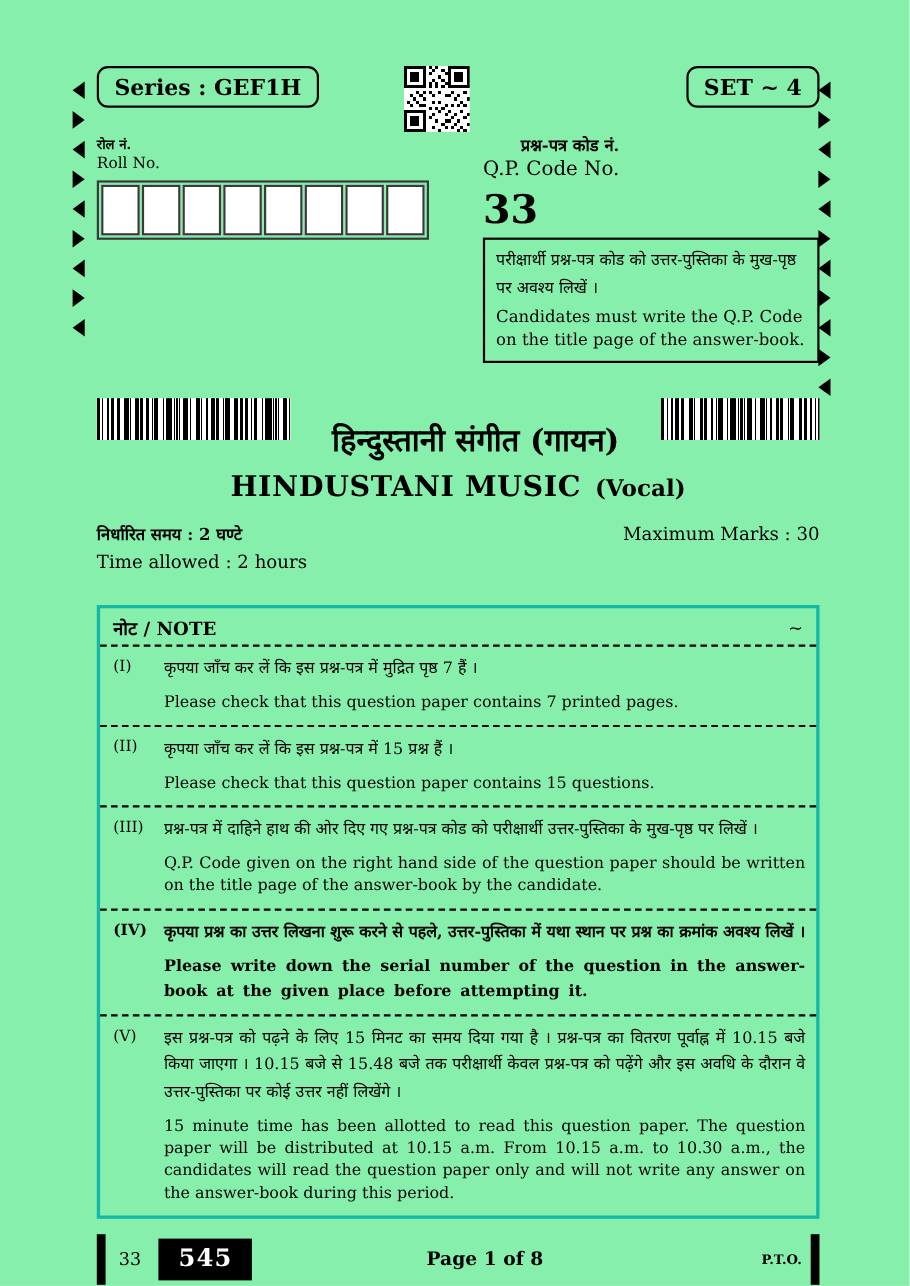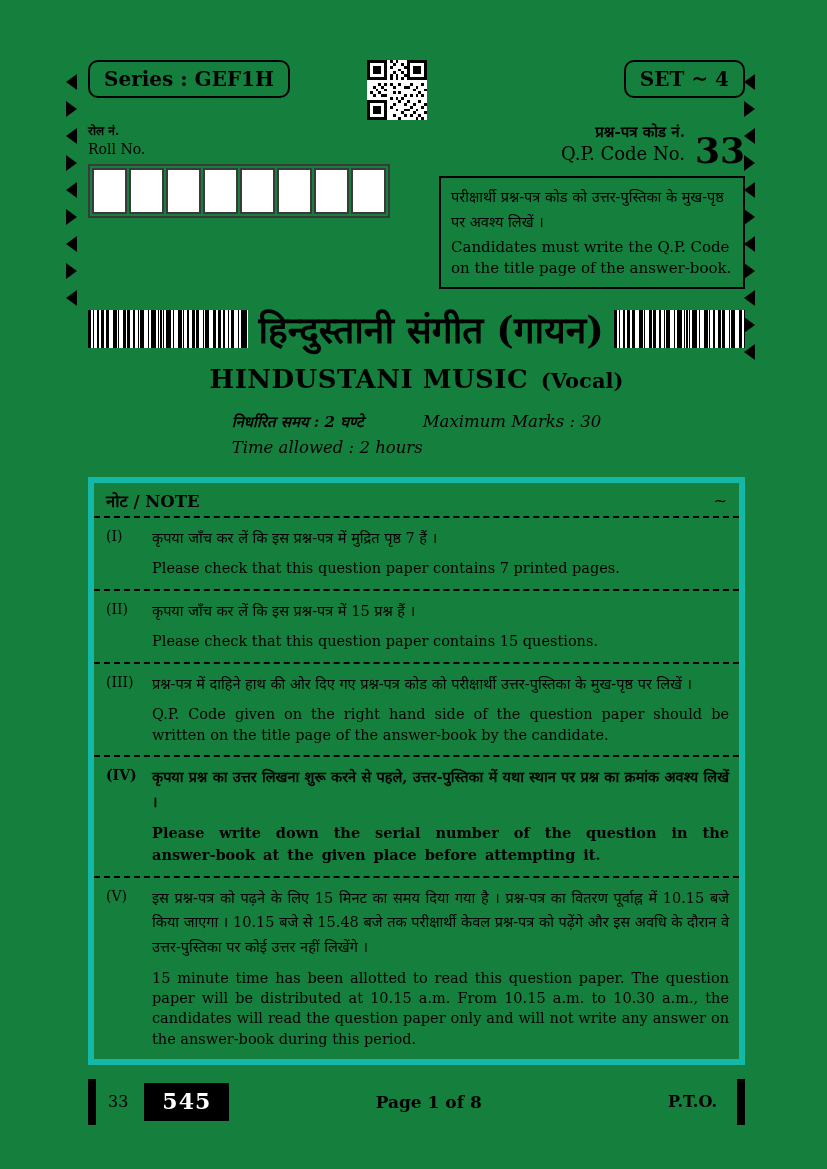--- a/index.html
+++ b/index.html
@@ -1,19 +1,19 @@
 <!DOCTYPE html>
 <html><head>
 <meta charset="utf-8">
 <style>
   * { box-sizing: border-box; margin: 0; padding: 0; }
   html,body { background:#ffffff; }
   .page {
     width: 827px; height: 1169px; margin: 0 auto; position: relative;
-    background: #15803d; color: #000;
+    background: #86efac; color: #000;
     font-family: "DejaVu Serif", "Liberation Serif", serif;
     overflow: hidden;
   }
   .content { padding: 60px 82px 0 88px; }
 
   
   .bind-col { position: absolute; top: 74px; display: flex; flex-direction: column; gap: 11px; }
   .bind-left { left: 66px; }
   .bind-right { right: 72px; }
   .tri { width: 0; height: 0; border-top: 8px solid transparent; border-bottom: 8px solid transparent; }
@@ -26,68 +26,68 @@
   .qr { width: 60px; height: 60px; margin-right: 120px; }
 
   .row2 { display: flex; justify-content: space-between; margin-top: 2px; }
   .roll-area { width: 330px; }
   .lbl-hi { font-size: 12px; font-weight: bold; line-height: 1.5; }
   .lbl-en { font-size: 14px; line-height: 1.35; }
   .roll-boxes { display: flex; border: 2px solid #3a3a3a; width: fit-content; margin-top: 5px; padding: 1px; }
   .roll-cell { width: 35px; height: 46px; border: 2px solid #3a3a3a; margin: 1px; background: #fff; }
 
   .qp-area { width: 306px; }
-  .qp-labels { display: flex; justify-content: flex-end; align-items: flex-end; gap: 10px; }
+  .qp-labels { display: flex; justify-content: flex-end; align-items: flex-start; gap: 10px; flex-direction: column; }
   .qp-label-stack { text-align: right; }
   .qp-hi { font-size: 15px; font-weight: bold; line-height: 1.4; }
   .qp-en { font-size: 18px; line-height: 1.25; }
   .qp-num { font-size: 36px; font-weight: bold; line-height: 0.85; }
   .qp-note-box { border: 2px solid #000; margin-top: 10px; padding: 7px 10px 8px; }
   .qp-note-hi { font-size: 14.5px; line-height: 1.75; }
   .qp-note-en { font-size: 15px; line-height: 1.4; margin-top: 2px; }
 
   
   .title-row { display: flex; justify-content: space-between; align-items: center; margin-top: 14px; }
   .barcode { height: 38px; background-color: #fff; background-image:
       repeating-linear-gradient(90deg, #000 0 2px, transparent 2px 9px),
       repeating-linear-gradient(90deg, #000 0 1px, transparent 1px 5px),
       repeating-linear-gradient(90deg, #000 0 3px, transparent 3px 13px); }
   .bc-left { width: 176px; }
   .bc-right { width: 144px; }
-  .title-hi { font-size: 37px; font-weight: bold; padding: 0 10px; white-space: nowrap; }
+  .title-hi { font-size: 28px; font-weight: bold; padding: 0 10px; white-space: nowrap; margin-top: 36px; }
   .title-en { text-align: center; margin-top: 10px; font-weight: bold; }
   .title-en .main { font-size: 26px; letter-spacing: 0.5px; }
   .title-en .suffix { font-size: 21px; margin-left: 7px; }
 
   
-  .meta { display: flex; justify-content: center; margin-top: 16px; font-style: italic; }
+  .meta { display: flex; justify-content: space-between; margin-top: 16px; }
   .meta .hi { font-size: 15px; font-weight: bold; line-height: 1.7; }
   .meta .en { font-size: 16.5px; line-height: 1.4; }
   .meta-right { text-align: right; }
 
   
-  .note-box { border: 6px solid #14b8a6; margin-top: 18px; }
+  .note-box { border: 3px solid #14b8a6; margin-top: 28px; }
   .note-header { display: flex; justify-content: space-between; align-items: center; padding: 6px 12px 4px; }
   .note-title { font-weight: bold; font-size: 16.5px; }
   .note-tilde { font-size: 16px; }
   .note-row { border-top: 2px dashed #000; display: flex; padding: 8px 10px 10px 12px; }
   .note-num { width: 46px; flex-shrink: 0; font-size: 14px; padding-top: 2px; }
   .note-texts { flex: 1; }
   .p-hi { font-size: 14.5px; line-height: 1.7; text-align: justify; }
   .p-en { font-size: 14.5px; line-height: 1.4; margin-top: 8px; text-align: justify; }
   .row-bold .p-hi, .row-bold .p-en, .row-bold .note-num { font-weight: bold; }
   .row-bold .p-en { line-height: 1.5; word-spacing: 3px; }
 
   
   .footer { display: flex; align-items: center; margin-top: 14px; }
   .vbar { width: 8px; height: 46px; background: #000; }
   .foot-code { font-size: 16px; margin-left: 12px; }
   .foot-chip { background: #000; color: #fff; font-weight: bold; font-size: 22px; padding: 5px 18px 7px; margin-left: 16px; letter-spacing: 1px; }
   .foot-page { flex: 1; text-align: center; font-weight: bold; font-size: 17px; padding-right: 40px; }
-  .foot-pto { font-weight: bold; font-size: 16px; margin-right: 20px; }
+  .foot-pto { font-weight: bold; font-size: 12px; margin-right: 8px; }
 </style>
 </head>
 <body>
 
 <div class="page">
 
   <div class="bind-col bind-left">
     <div class="tri l"></div>
     <div class="tri r"></div>
     <div class="tri l"></div>

